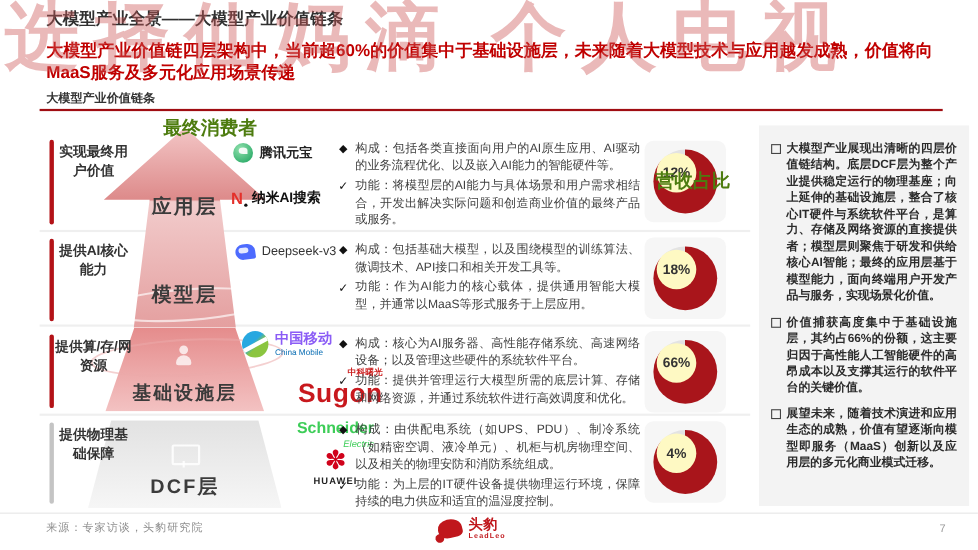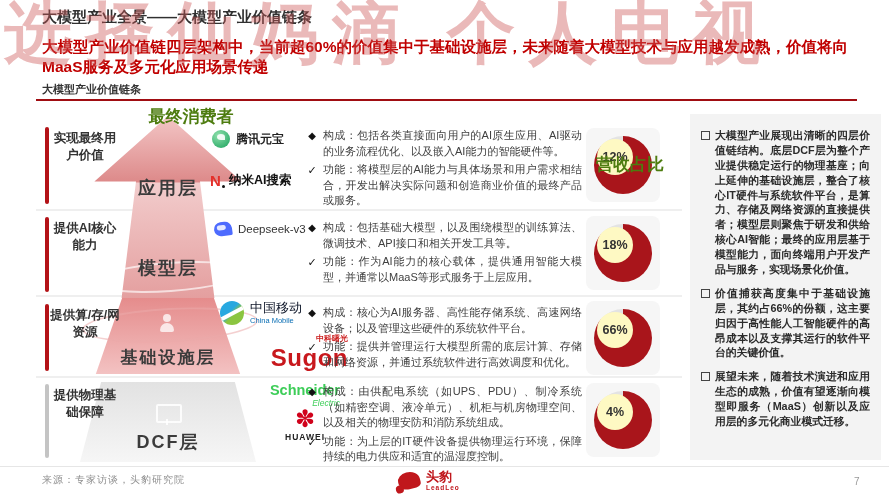--- a/index.html
+++ b/index.html
@@ -76,21 +76,21 @@
   .name-nami{font-size:12.5px;font-weight:800;color:#111;}
   .ic-deepseek{width:18px;height:14px;background:#4d6bfe;border-radius:9px 9px 2px 9px;transform:rotate(-8deg);position:relative;}
   .ic-deepseek::after{content:"";position:absolute;left:3px;top:3px;width:9px;height:5px;border-radius:5px;background:rgba(255,255,255,.85);}
   .name-deepseek{font-size:11.5px;color:#333;}
   .ic-ernie{width:18px;height:18px;clip-path:polygon(50% 0,100% 25%,100% 75%,50% 100%,0 75%,0 25%);
     background:linear-gradient(135deg,#2f7df6,#35b9e8);position:relative;}
   .ic-ernie::after{content:"";position:absolute;left:5px;top:5px;width:8px;height:8px;border-radius:50%;border:2px solid #fff;box-sizing:border-box;}
   .name-ernie{font-size:11px;font-weight:600;color:#222;}
   .ic-cmcc{width:24px;height:24px;border-radius:50%;background:linear-gradient(135deg,#28a8e0 42%,#8bc540 58%);position:relative;overflow:hidden;}
   .ic-cmcc::after{content:"";position:absolute;left:-4px;top:10px;width:34px;height:4px;background:#fff;transform:rotate(-28deg);}
-  .cmcc-cn{font-size:13px;font-weight:400;color:#0f172a;line-height:1.1;}
+  .cmcc-cn{font-size:13px;font-weight:700;color:#8b5cf6;line-height:1.1;}
   .cmcc-en{font-size:7.5px;color:#0a6eb4;line-height:1.1;}
   .sugon-sub{font-size:8px;font-weight:700;color:#cc1f1f;line-height:1.1;}
   .sugon-name{font-size:24px;font-weight:900;color:#c8181d;line-height:1.05;letter-spacing:.5px;text-align:center;}
   .schneider-name{font-size:14.5px;font-weight:800;color:#3dcd58;line-height:1.05;}
   .schneider-sub{font-size:8.5px;font-style:italic;color:#3dcd58;line-height:1.1;}
   .ic-huawei{font-size:24px;line-height:24px;color:#d0021b;}
   .name-huawei{font-size:8.5px;font-weight:800;color:#222;letter-spacing:1px;}
 
   
   .panel{position:absolute;left:690px;top:114px;width:191px;height:346px;background:#f3f3f3;

